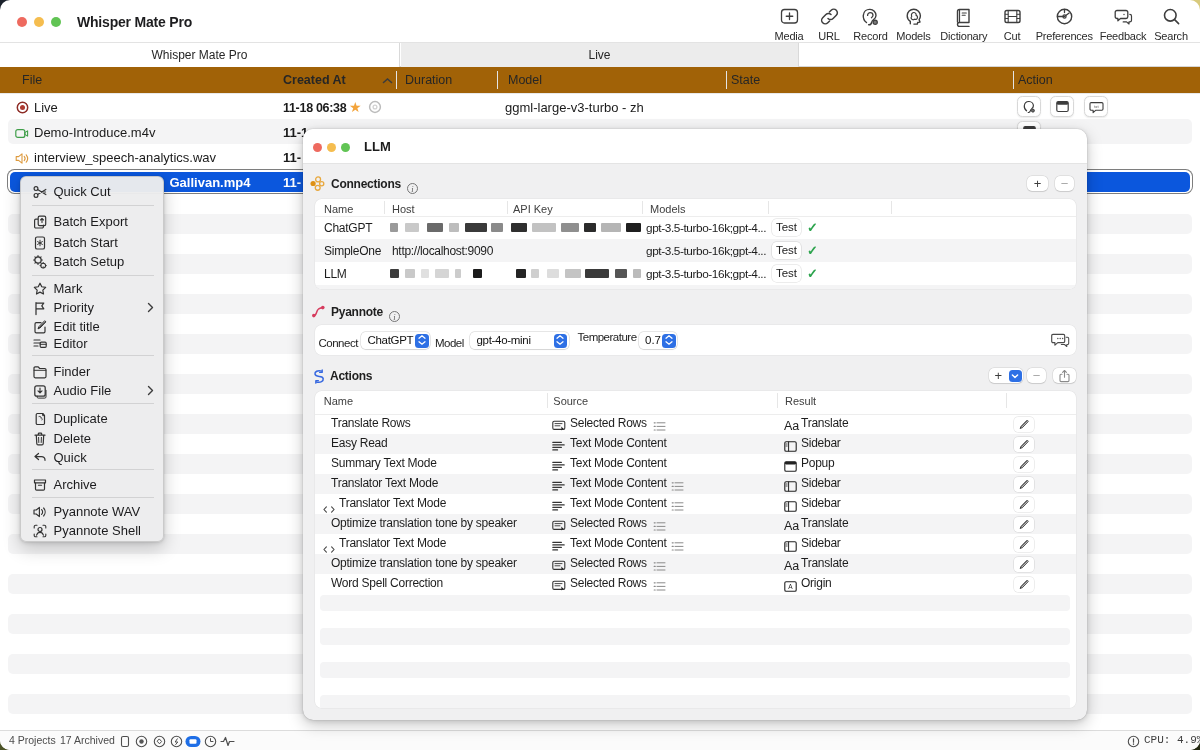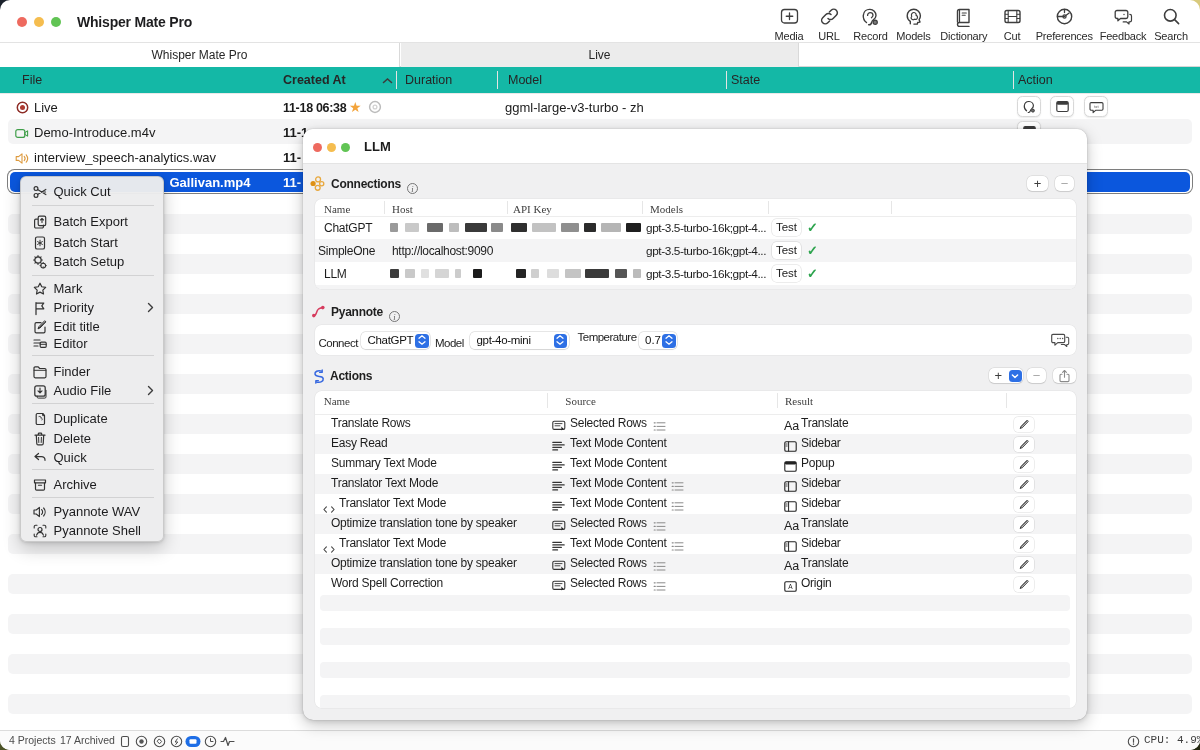--- a/index.html
+++ b/index.html
@@ -12,21 +12,21 @@
   .c-bl { left:0; bottom:0; background:#4a5226; }
   .c-br { right:0; bottom:0; background:#232811; }
   .window { position:absolute; inset:0; background:#fff; border-radius:10px; overflow:hidden; z-index:1; }
   .title { position:absolute; left:77px; top:13.5px; font-size:14px; font-weight:bold; letter-spacing:-0.2px; color:#1d1d1f; }
   .tl { position:absolute; top:16.5px; width:10px; height:10px; border-radius:50%; }
   .tool { position:absolute; top:5.5px; text-align:center; color:#3e3e3e; }
   .tool svg { display:block; margin:0 auto; }
   .tool .lb { font-size:11px; letter-spacing:-0.2px; color:#2a2a2a; margin-top:3px; white-space:nowrap; }
   .tabbar { position:absolute; left:0; top:42px; width:1200px; height:25px; border-top:1px solid #e3e3e3; border-bottom:1px solid #d6d6d6; }
   .tab { position:absolute; top:0; height:24px; line-height:24px; text-align:center; font-size:12px; color:#262626; }
-  .thead { position:absolute; left:0; top:67px; width:1200px; height:27px; background:#14b8a6; border-bottom:1px solid #e9e9e9; font-size:12.5px; color:#262626; }
+  .thead { position:absolute; left:0; top:67px; width:1200px; height:27px; background:#a16207; border-bottom:1px solid #e9e9e9; font-size:12.5px; color:#262626; }
   .th { position:absolute; top:6px; white-space:nowrap; }
   .colsep { position:absolute; top:4px; height:18px; width:1px; background:#e4e4e4; }
   .stripe { position:absolute; left:8px; width:1184px; height:20px; background:#f4f4f5; border-radius:5px; }
   .rowg { position:absolute; left:8px; width:1184px; height:25px; background:#f4f4f5; border-radius:5px; }
   .cell { position:absolute; white-space:nowrap; font-size:13px; color:#1b1b1b; }
   .abtn { position:absolute; width:24px; height:21px; background:#fff; border:1px solid #d8d8d8; border-radius:5.5px; box-shadow:0 0.5px 1.5px rgba(0,0,0,.08); display:flex; align-items:center; justify-content:center; color:#3c3c3c; }
   .selring { position:absolute; left:7px; top:169px; width:1185.5px; height:25px; border:1px solid rgba(40,40,40,.6); border-radius:7.5px; background:#fff; }
   .selfill { position:absolute; left:1.5px; top:1.5px; right:1.5px; bottom:1.5px; background:#0b57dd; border-radius:5px; }
   .statusbar { position:absolute; left:0; top:730px; width:1200px; height:20px; background:#fbfbfb; border-top:1px solid #dcdcdc; font-size:11.5px; color:#4c4c4c; }
   .sb { position:absolute; top:3px; }
@@ -34,21 +34,21 @@
   .mi { position:absolute; left:0; width:100%; height:19px; font-size:13px; color:#1c1c1e; }
   .mi .ic { position:absolute; left:11px; top:2px; width:16px; height:16px; color:#333; }
   .mi .tx { position:absolute; left:33px; top:2px; }
   .mi .ch { position:absolute; right:9px; top:2.5px; font-size:11px; color:#3c3c3c; }
   .msep { position:absolute; left:11px; width:122px; height:1px; background:#d2d2d3; }
   .dialog { position:absolute; left:303px; top:129px; width:784px; height:591px; background:#f0f0f1; border-radius:10px; box-shadow:0 5px 16px rgba(0,0,0,.22), 0 1px 5px rgba(0,0,0,.12), 0 0 1px rgba(0,0,0,.35); z-index:2; }
   .dtitle { position:absolute; left:0; top:0; width:100%; height:35px; background:#fff; border-radius:10px 10px 0 0; border-bottom:1px solid #e4e4e4; }
   .dtl { position:absolute; top:13.5px; width:9px; height:9px; border-radius:50%; }
   .shead { position:absolute; font-size:12px; font-weight:bold; letter-spacing:-0.25px; color:#1f1f1f; }
   .card { position:absolute; left:12px; width:761px; background:#fff; border-radius:6.5px; box-shadow:0 0 0 0.5px rgba(0,0,0,.06); }
-  .dth { position:absolute; font-size:11px; color:#404040; white-space:nowrap;font-family:Liberation Serif, serif; }
+  .dth { position:absolute; font-size:11px; color:#404040; white-space:nowrap; }
   .dtd { position:absolute; font-size:12px; letter-spacing:-0.25px; color:#1d1d1d; white-space:nowrap; }
   .dsep { position:absolute; width:1px; background:#e6e6e6; }
   .drow-g { position:absolute; left:0; width:761px; background:#f4f4f5; }
   .smbtn { position:absolute; background:#fff; border-radius:5px; box-shadow:0 0 0 0.5px rgba(0,0,0,.12), 0 0.5px 1px rgba(0,0,0,.1); display:flex; align-items:center; justify-content:center; color:#3d3d3d; }
   .testbtn { position:absolute; width:29px; height:17px; background:#fff; border-radius:4.5px; box-shadow:0 0 0 0.5px rgba(0,0,0,.15); font-size:11.5px; color:#222; text-align:center; line-height:17px; }
   .chk { position:absolute; color:#2da44e; font-size:13px; font-weight:bold; }
   .ddown { position:absolute; background:#fff; border-radius:4.5px; box-shadow:0 0 0 0.5px rgba(0,0,0,.18), 0 0.5px 1px rgba(0,0,0,.08); font-size:12.5px; color:#111; }
   .ddown .stp { position:absolute; right:1.5px; top:1.5px; width:13.5px; bottom:1.5px; background:#2e70e5; border-radius:3.5px; }
   .ddown .stp svg { display:block; margin:1px auto 0; }
   .redact { position:absolute; height:9px; border-radius:1px; }
@@ -429,21 +429,21 @@
         <div class="dth" style="left:335px; top:3.5px;">Models</div>
         <div class="dsep" style="left:68.5px; top:2px; height:13px;"></div>
         <div class="dsep" style="left:192px; top:2px; height:13px;"></div>
         <div class="dsep" style="left:326.6px; top:2px; height:13px;"></div>
         <div class="dsep" style="left:453.4px; top:2px; height:13px;"></div>
         <div class="dsep" style="left:576px; top:2px; height:13px;"></div>
         <div class="abs" style="left:0; top:17px; width:761px; height:1px; background:#ededed;"></div>
         <div class="drow-g" style="top:40px; height:23px;"></div>
         <div class="drow-g" style="top:86px; height:4px;"></div>
         <div class="dtd" style="left:9px; top:22px;">ChatGPT</div>
-        <div class="dtd" style="left:3px; top:45px;text-align:right;">SimpleOne</div>
+        <div class="dtd" style="left:9px; top:45px;text-align:right;">SimpleOne</div>
         <div class="dtd" style="left:9px; top:68px;">LLM</div>
         <div class="dtd" style="left:77px; top:45px; letter-spacing:-0.3px;">http://localhost:9090</div>
         <div class="dtd" style="left:331px; top:22px; font-size:11.8px; letter-spacing:-0.4px;">gpt-3.5-turbo-16k;gpt-4...</div>
         <div class="dtd" style="left:331px; top:45px; font-size:11.8px; letter-spacing:-0.4px;">gpt-3.5-turbo-16k;gpt-4...</div>
         <div class="dtd" style="left:331px; top:68px; font-size:11.8px; letter-spacing:-0.4px;">gpt-3.5-turbo-16k;gpt-4...</div>
         <div class="testbtn" style="left:457px; top:20px;">Test</div>
         <div class="chk" style="left:492px; top:21px;">✓</div>
         <div class="testbtn" style="left:457px; top:43px;">Test</div>
         <div class="chk" style="left:492px; top:44px;">✓</div>
         <div class="testbtn" style="left:457px; top:66px;">Test</div>
@@ -539,21 +539,21 @@
       </div>
       <div class="smbtn" style="left:724px; top:239px; width:19px; height:15.4px; font-size:13px; color:#a5a5a5;">−</div>
       <div class="smbtn" style="left:750px; top:239px; width:23px; height:15.4px; color:#8a8a8a;">
         <svg class="" style="" width="13" height="14" viewBox="0 0 13 14" fill="none">
           <path d="M4 5.2 H3 a1 1 0 0 0 -1 1 v5.4 a1 1 0 0 0 1 1 h7 a1 1 0 0 0 1-1 V6.2 a1 1 0 0 0 -1-1 h-1" stroke="currentColor" stroke-width="1.1" fill="none" stroke-linecap="round" stroke-linejoin="round"></path>
           <path d="M6.5 8.2 V1.6 M4.6 3.4 L6.5 1.5 L8.4 3.4" stroke="currentColor" stroke-width="1.1" fill="none" stroke-linecap="round" stroke-linejoin="round"></path>
         </svg>
       </div>
       <div class="card" style="top:262px; height:317px; overflow:hidden;">
         <div class="dth" style="left:8.7px; top:4px;">Name</div>
-        <div class="dth" style="left:238.3px; top:4px;margin-left:12px;">Source</div>
+        <div class="dth" style="left:238.3px; top:4px;">Source</div>
         <div class="dth" style="left:470px; top:4px;">Result</div>
         <div class="dsep" style="left:232px; top:2px; height:15px;"></div>
         <div class="dsep" style="left:462px; top:2px; height:15px;"></div>
         <div class="dsep" style="left:691px; top:2px; height:15px;"></div>
         <div class="abs" style="left:0; top:23px; width:761px; height:1px; background:#ededed;"></div>
         <div class="drow-g" style="top:43px; height:20px;"></div>
         <div class="drow-g" style="top:83px; height:20px;"></div>
         <div class="drow-g" style="top:123px; height:20px;"></div>
         <div class="drow-g" style="top:163px; height:20px;"></div>
         <div class="abs" style="left:5px; top:203.5px; width:750px; height:16.5px; background:#f4f4f5; border-radius:4px;"></div>

